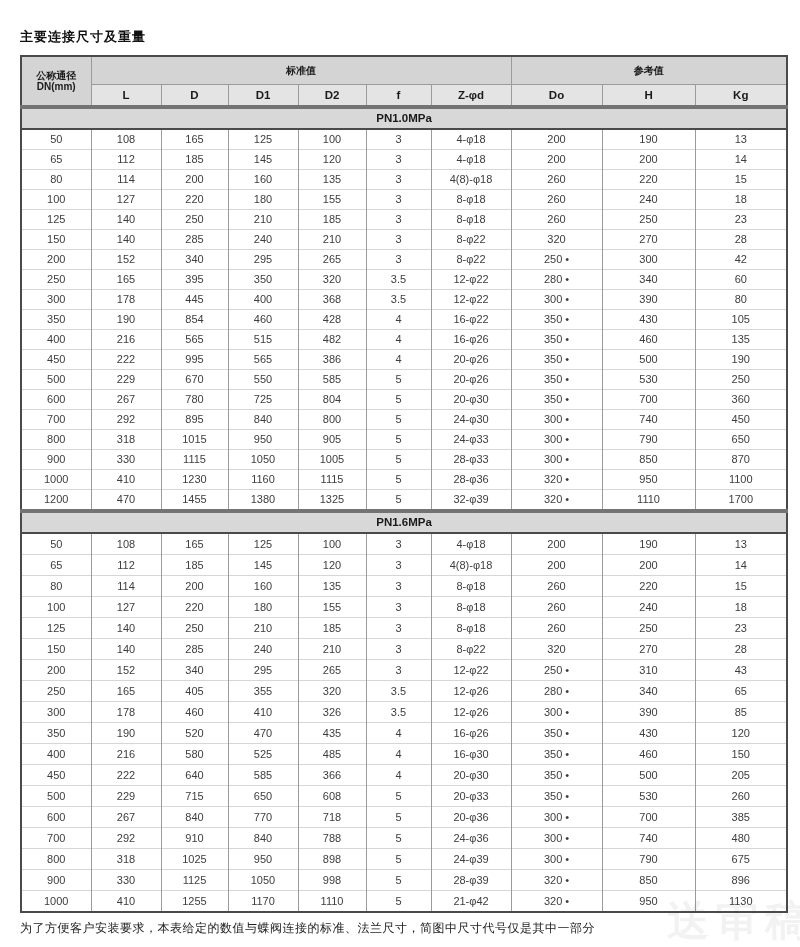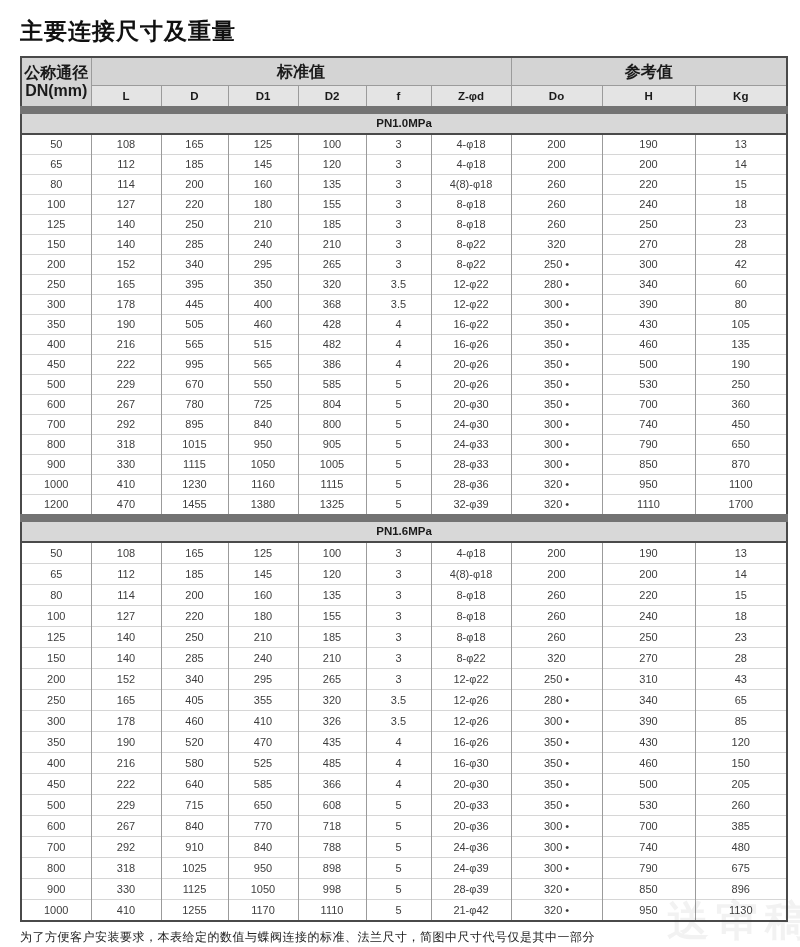--- a/index.html
+++ b/index.html
@@ -4,44 +4,44 @@
 <style>
   html,body{margin:0;padding:0;}
   body{
     width:800px;height:947px;overflow:hidden;position:relative;
     background:#ffffff;
     font-family:"Liberation Sans","DejaVu Sans",sans-serif;
     color:#3d3d3d;
   }
   .page{padding:16px 14px 0 20px;position:relative;}
   .page-title{
-    font-size:23px;font-weight:bold;color:#111;
-    margin:0 0 9px 0;letter-spacing:1px;
+    font-size:13px;font-weight:bold;color:#111;
+    margin:12px 0 9px 0;letter-spacing:1px;
   }
   table.spec{
     width:766px;table-layout:fixed;border-collapse:collapse;
     border:2px solid #4a4a4a;
   }
   table.spec th,table.spec td{
     padding:0 2px;text-align:center;vertical-align:middle;
     border-left:1px solid #9b9b9b;
     border-top:1px solid #d6d6d6;
     font-size:11px;line-height:1.1;
     overflow:hidden;white-space:nowrap;
   }
   table.spec thead th{
     border-top:1px solid #9b9b9b;border-bottom:1px solid #9b9b9b;
     color:#1a1a1a;
   }
-  tr.hdr-groups th{height:27px;font-size:16px;font-weight:bold;background:#d4d4d4;margin-top:8px;}
+  tr.hdr-groups th{height:27px;font-size:10px;font-weight:bold;background:#d4d4d4;margin-top:8px;}
   tr.hdr-cols th{height:20px;font-size:11.5px;font-weight:bold;background:#e4e4e4;}
   th.dn-head{background:#e4e4e4;font-size:11.5px;font-weight:bold;line-height:1.25;}
   tr.section-row td{
     height:19px;background:#d8d8d8;font-weight:bold;font-size:11.5px;color:#1a1a1a;
-    border-top:8px solid #737373;border-bottom:2px solid #4a4a4a;margin-top:17px;
+    border-top:4px solid #737373;border-bottom:2px solid #4a4a4a;margin-top:17px;
   }
   tbody.sec0 tr.data-row td{height:19px;}
   tbody.sec1 tr.data-row td{height:20px;}
   tr.data-row td{background:#ffffff;color:#3d3d3d;}
   .footnote{
     width:770px;margin-top:7px;font-size:12px;color:#222;
     letter-spacing:0.5px;
   }
   .watermark{
     position:absolute;right:-14px;top:893px;
@@ -201,21 +201,21 @@
           <td>368</td>
           <td>3.5</td>
           <td>12-φ22</td>
           <td>300 •</td>
           <td>390</td>
           <td>80</td>
         </tr>
         <tr class="data-row">
           <td>350</td>
           <td>190</td>
-          <td>505</td>
+          <td>854</td>
           <td>460</td>
           <td>428</td>
           <td>4</td>
           <td>16-φ22</td>
           <td>350 •</td>
           <td>430</td>
           <td>105</td>
         </tr>
         <tr class="data-row">
           <td>400</td>

